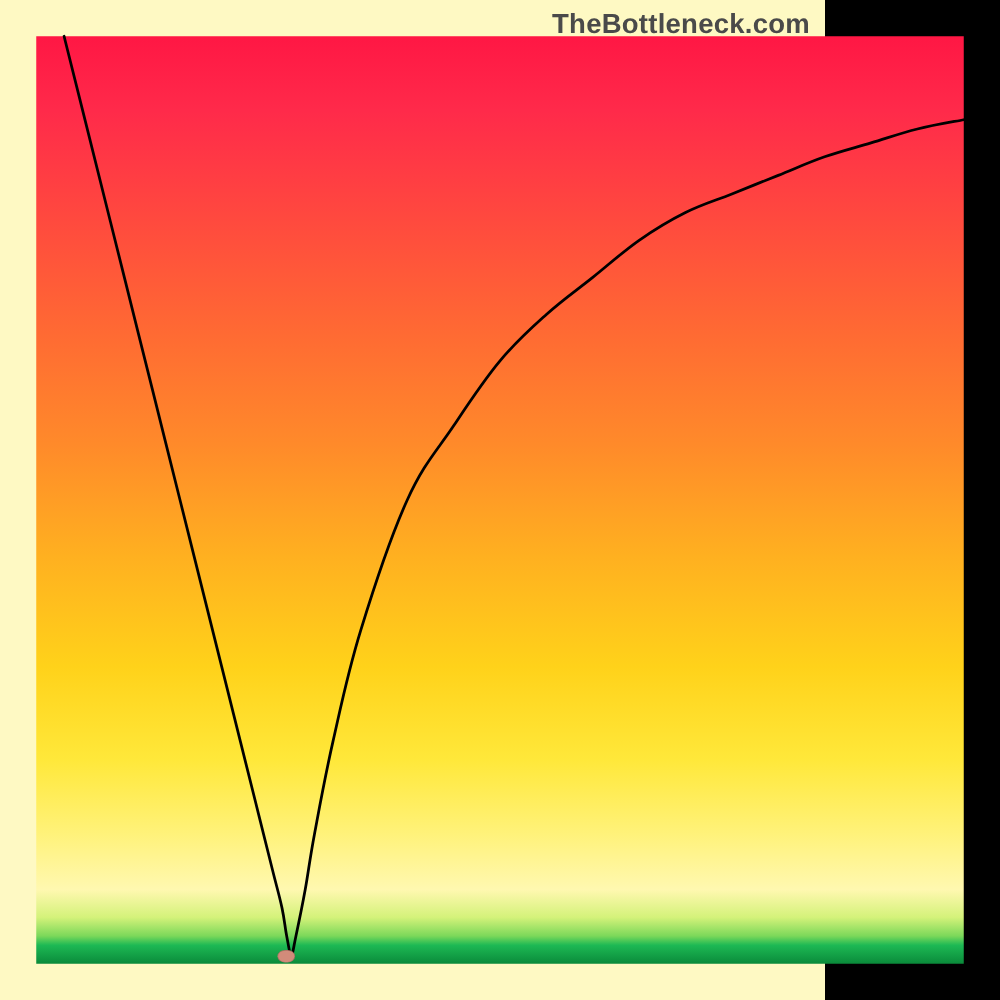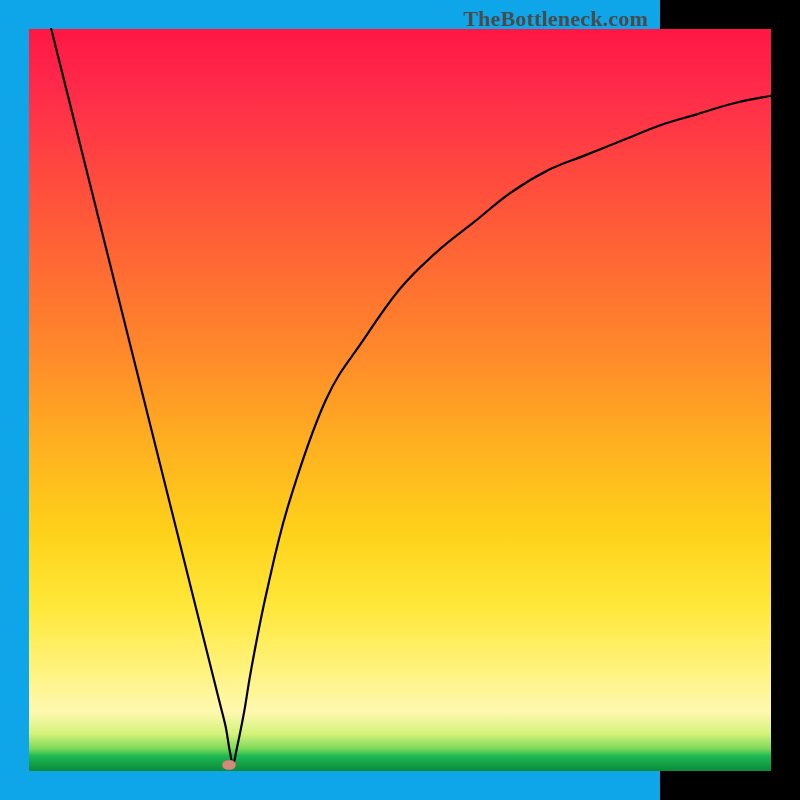--- a/index.html
+++ b/index.html
@@ -8,22 +8,21 @@
     width: 800px;
     height: 800px;
     overflow: hidden;
     background: #000;
     font-family: Arial, Helvetica, sans-serif;
   }
   .frame {
     position: relative;
     width: 660px;
     height: 800px;
-    background: #0ea5e9;
-    font-family: Liberation Serif, serif;
+    background: #fef9c3;
   }
   .plot {
     position: absolute;
     left: 29px;
     top: 29px;
     width: 742px;
     height: 742px;
     
     background: linear-gradient(
       to bottom,

